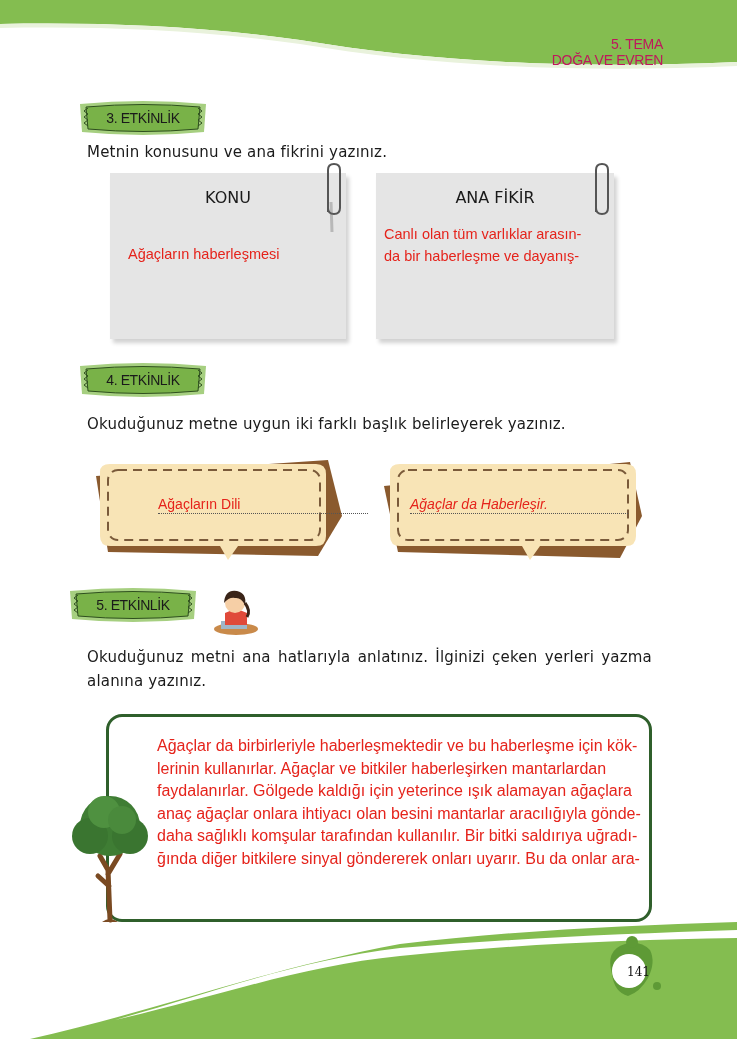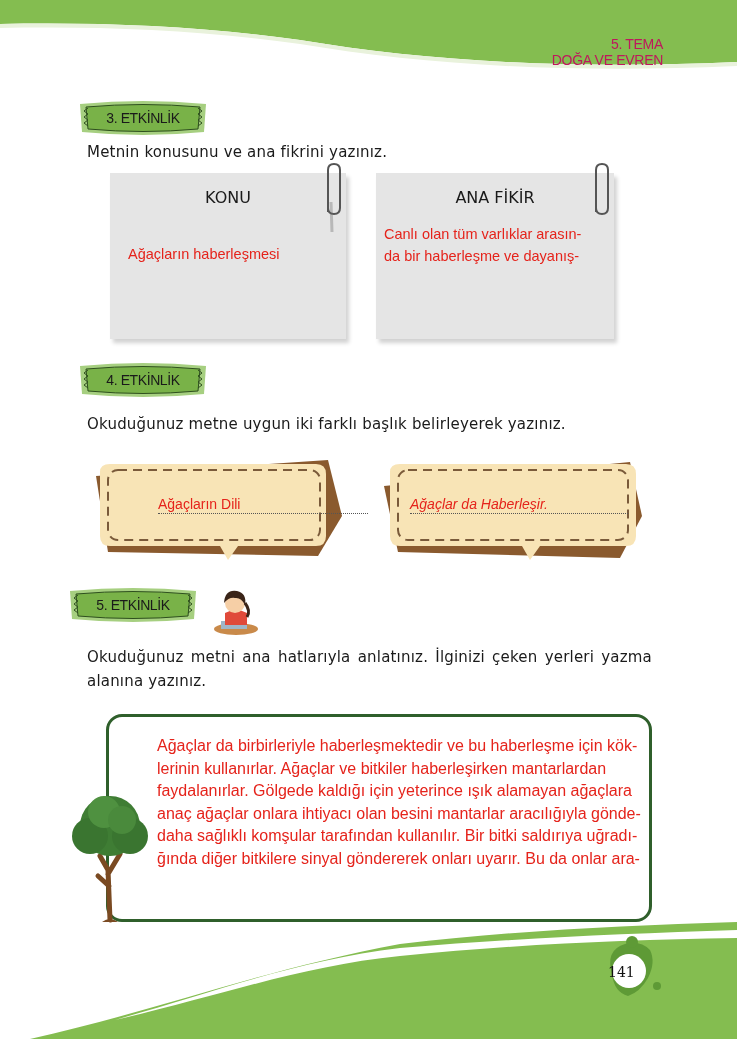--- a/index.html
+++ b/index.html
@@ -29,22 +29,22 @@
 
   .summary-box { position: absolute; left: 106px; top: 714px; width: 546px; height: 208px;
     border: 3px solid #2f5f2b; border-radius: 16px; background: #fff; }
   .summary-text { position: absolute; left: 157px; top: 735px; width: 490px; font-family: "Liberation Sans", sans-serif;
     font-size: 16px; line-height: 22.6px; color: #e5231b; }
   .tree { position: absolute; left: 70px; top: 790px; }
 
   .girl { position: absolute; left: 211px; top: 585px; }
 
   .bottom-wave { position: absolute; left: 0; top: 900px; width: 737px; height: 139px; }
-  .page-num { position: absolute; left: 608px; top: 956px; width: 42px; height: 32px; line-height: 32px; text-align: left;
-    font-family: "DejaVu Serif", serif; font-size: 14px; color: #111; }
+  .page-num { position: absolute; left: 608px; top: 956px; width: 42px; height: 32px; line-height: 32px; text-align: right;
+    font-family: "DejaVu Serif", serif; font-size: 12px; color: #111; }
 </style>
 </head>
 <body>
 
 <svg class="top-wave" viewBox="0 0 737 80" width="737" height="80">
   <path d="M0 0 H737 V62 C560 70 420 60 300 40 C200 26 100 22 0 24 Z" fill="#84bd50"></path>
   <path d="M0 24 C100 22 200 26 300 40 C420 60 560 70 737 62 V66 C560 74 420 64 300 44 C200 30 100 26 0 28 Z" fill="#e9f2dc"></path>
 </svg>
 <div class="theme-title">
   <div>5. TEMA</div>

